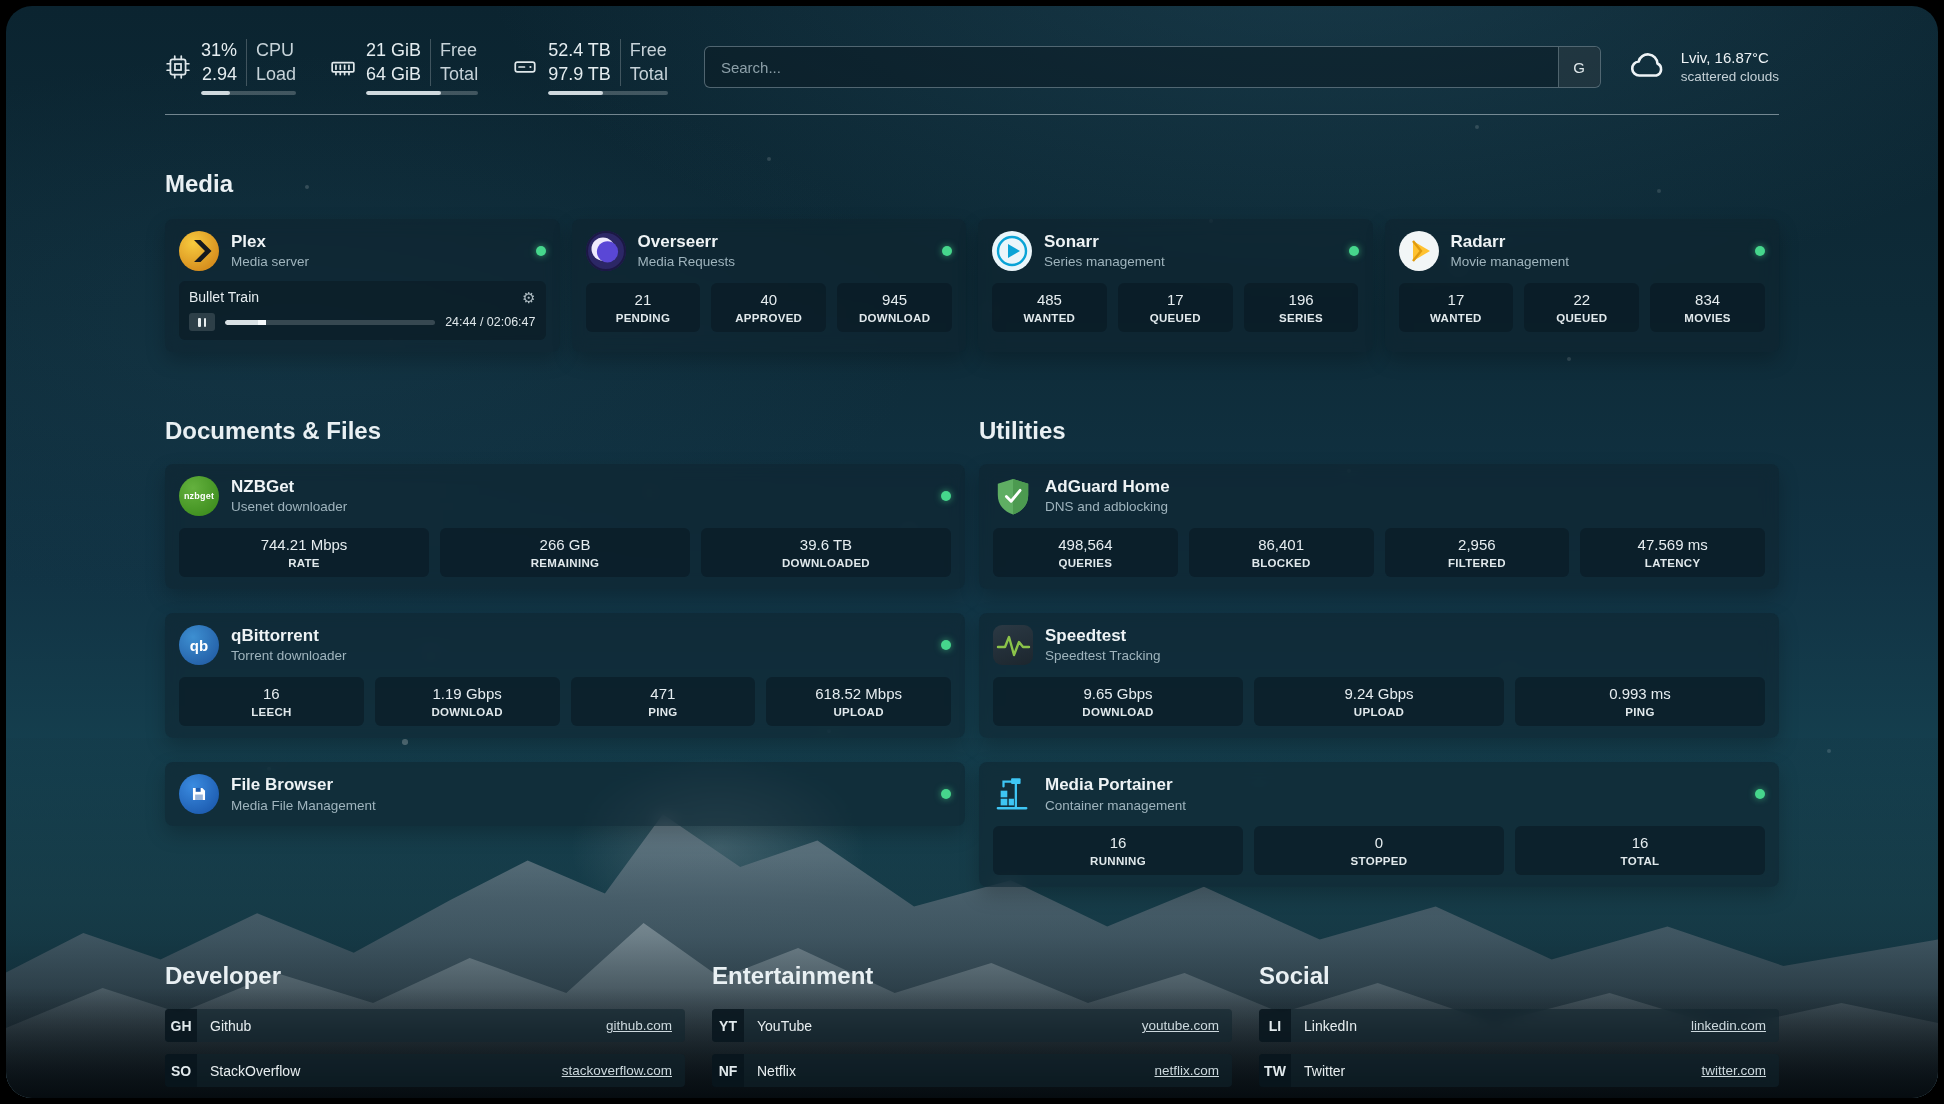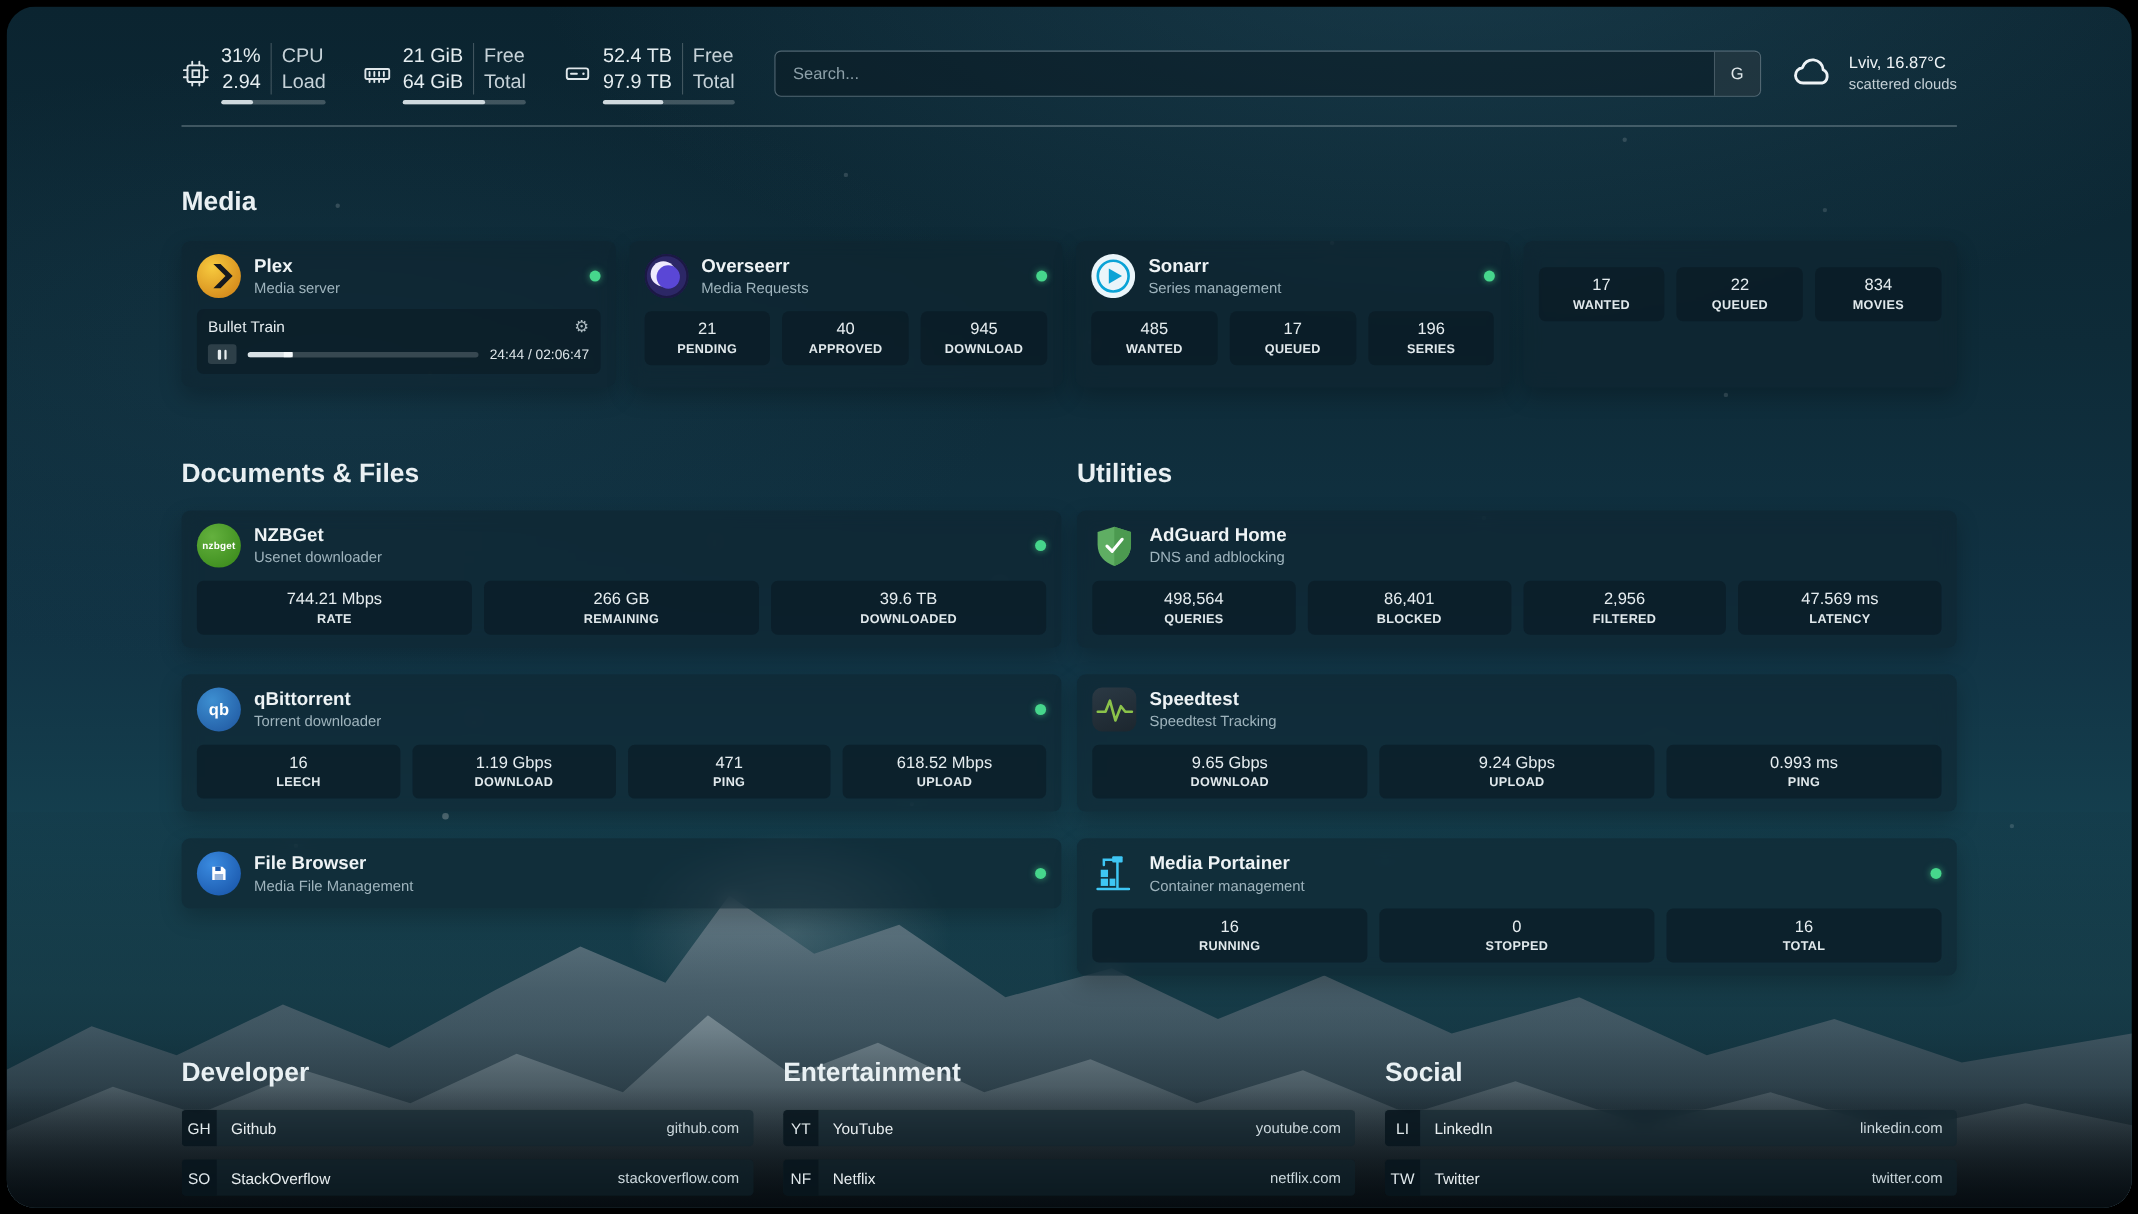--- a/index.html
+++ b/index.html
@@ -156,24 +156,24 @@
   .bookmarks { display: grid; grid-template-columns: 1fr 1fr 1fr; gap: 27px; margin-top: 54px; }
   .bm-col .section-title { margin-bottom: 18px; }
   .bm-row {
     display: flex; align-items: center; height: 33px; margin-bottom: 12px;
     background: rgba(16,36,46,0.55); border-radius: 4px; overflow: hidden;
     backdrop-filter: blur(6px); cursor: pointer;
   }
   .bm-row:last-child { margin-bottom: 0; }
   .bm-abbr {
     width: 32px; align-self: stretch; display: flex; align-items: center; justify-content: center;
-    background: rgba(7,19,27,0.72); color: #e1e9ec; font-size: 14px; font-weight: 400;
+    background: rgba(7,19,27,0.72); color: #e1e9ec; font-size: 14px; font-weight: 700;
   }
   .bm-name { padding-left: 13px; font-size: 14px; color: #e8eef0; }
-  .bm-domain { margin-left: auto; padding-right: 13px; font-size: 13.5px; color: #ccd8dd; }
+  .bm-domain { margin-left: auto; padding-right: 13px; font-size: 13.5px; color: #ccd8dd; text-decoration: underline; }
 
   
   .appicon { width: 40px; height: 40px; border-radius: 50%; display: flex; align-items: center; justify-content: center; }
   .icon-plex { background: radial-gradient(circle at 35% 30%, #f7ca3e, #d78f1e 75%); }
   .icon-nzbget { background: radial-gradient(circle at 35% 30%, #64b13e, #3f8f1f 80%); }
   .icon-nzbget span { color: #fff; font-size: 9px; font-weight: 700; letter-spacing: .2px; }
   .icon-qbit { background: radial-gradient(circle at 35% 30%, #3d8fd1, #2460a8 80%); }
   .icon-qbit span { color: #fff; font-size: 15px; font-weight: 700; }
   .icon-speedtest { border-radius: 9px; background: linear-gradient(160deg, #2b3944, #1c262e); }
   .icon-filebrowser { background: radial-gradient(circle at 35% 30%, #3a8be0, #1d5cb0 80%); }
@@ -382,20 +382,34 @@
             <div class="stat-label">QUEUED</div>
           </div>
           <div class="stat">
             <div class="stat-value">196</div>
             <div class="stat-label">SERIES</div>
           </div>
         </div>
       </div>
 
       <div class="svc-card">
+        <div class="svc-head">
+          <span class="svc-icon">
+            <svg viewBox="0 0 40 40" width="40" height="40">
+              <circle cx="20" cy="20" r="20" fill="#f2f6f7"></circle>
+              <polygon points="14,10 31,20 14,30" fill="#ffc230"></polygon>
+              <path d="M14 10 L22 20 L14 30" fill="none" stroke="#e09b0f" stroke-width="2.4"></path>
+            </svg>
+          </span>
+          <div class="svc-titles">
+            <div class="svc-name">Radarr</div>
+            <div class="svc-desc">Movie management</div>
+          </div>
+          <span class="dot"></span>
+        </div>
         <div class="stats-row">
           <div class="stat">
             <div class="stat-value">17</div>
             <div class="stat-label">WANTED</div>
           </div>
           <div class="stat">
             <div class="stat-value">22</div>
             <div class="stat-label">QUEUED</div>
           </div>
           <div class="stat">

